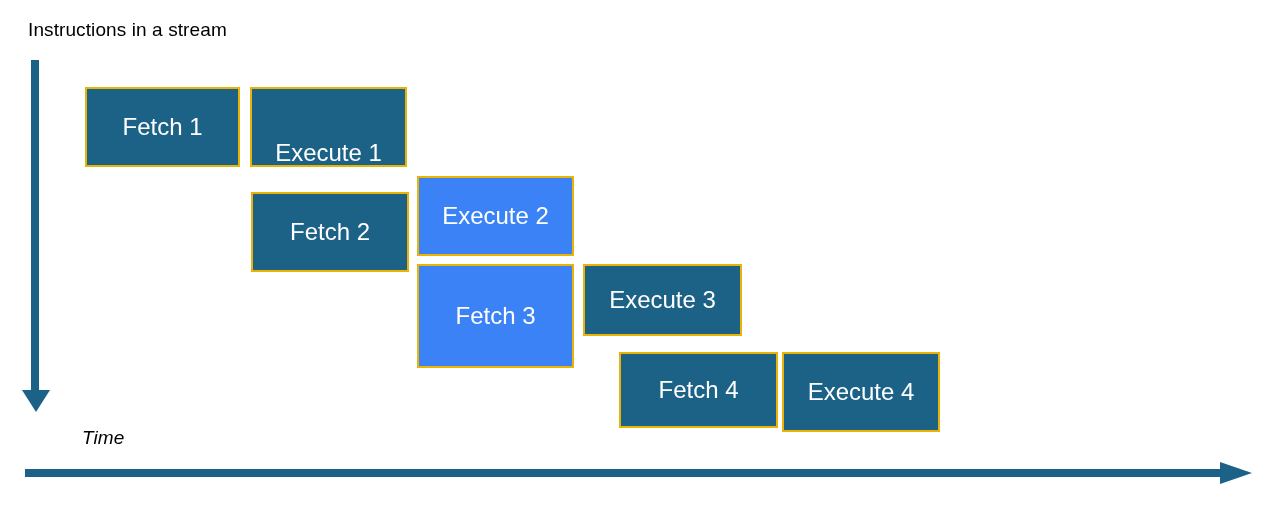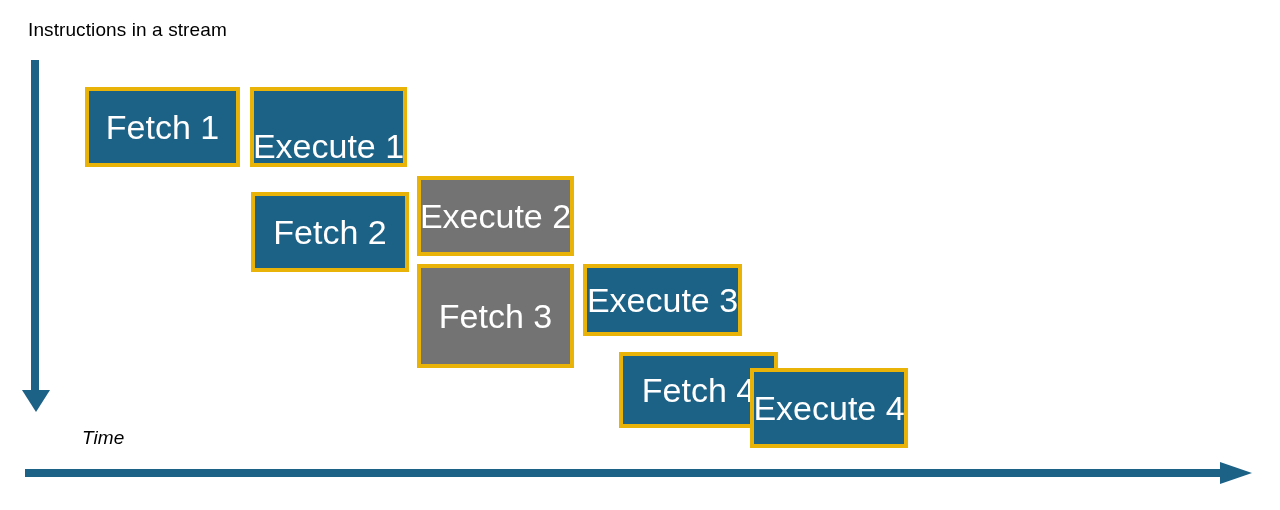--- a/index.html
+++ b/index.html
@@ -54,32 +54,32 @@
     left: 18px;
     top: 456px;
     width: 1244px;
     height: 38px;
   }
 
   
   .stage-box {
     position: absolute;
     box-sizing: border-box;
-    border: 4px solid #eab308;
+    border: 2px solid #eab308;
     display: flex;
     align-items: center;
     justify-content: center;
     color: #ffffff;
-    font-size: 34px;
+    font-size: 24px;
     line-height: 1;
     white-space: nowrap;
     user-select: none;
   }
   .stage-box.fill-dark  { background: #1c6186; }
-  .stage-box.fill-light { background: #737373; }
+  .stage-box.fill-light { background: #3b82f6; }
   .stage-label { pointer-events: none; }
 </style>
 </head>
 <body>
 
 <div id="canvas">
 
   <div class="axis-label" id="stream-title">Instructions in a stream</div>
 
   <svg class="arrow-svg" id="vertical-axis-arrow" viewBox="0 0 36 360" preserveAspectRatio="none">
@@ -102,21 +102,21 @@
       </div>
       <div class="stage-box fill-light" style="left: 417px; top: 264px; width: 157px; height: 104px;">
         <span class="stage-label">Fetch 3</span>
       </div>
       <div class="stage-box fill-dark" style="left: 583px; top: 264px; width: 159px; height: 72px;">
         <span class="stage-label">Execute 3</span>
       </div>
       <div class="stage-box fill-dark" style="left: 603px; top: 352px; width: 159px; height: 76px; margin-left: 16px;">
         <span class="stage-label">Fetch 4</span>
       </div>
-      <div class="stage-box fill-dark" style="left: 750px; top: 352px; width: 158px; height: 80px; margin-top: 16px;">
+      <div class="stage-box fill-dark" style="left: 782px; top: 352px; width: 158px; height: 80px;">
         <span class="stage-label">Execute 4</span>
       </div>
     </div>
 
   <div class="axis-label" id="time-label">Time</div>
 
   <svg class="arrow-svg" id="horizontal-axis-arrow" viewBox="0 0 1244 38" preserveAspectRatio="none">
     <rect x="7" y="13" width="1200" height="8" fill="#1c6186"></rect>
     <polygon points="1202,6 1234,17 1202,28" fill="#1c6186"></polygon>
   </svg>

